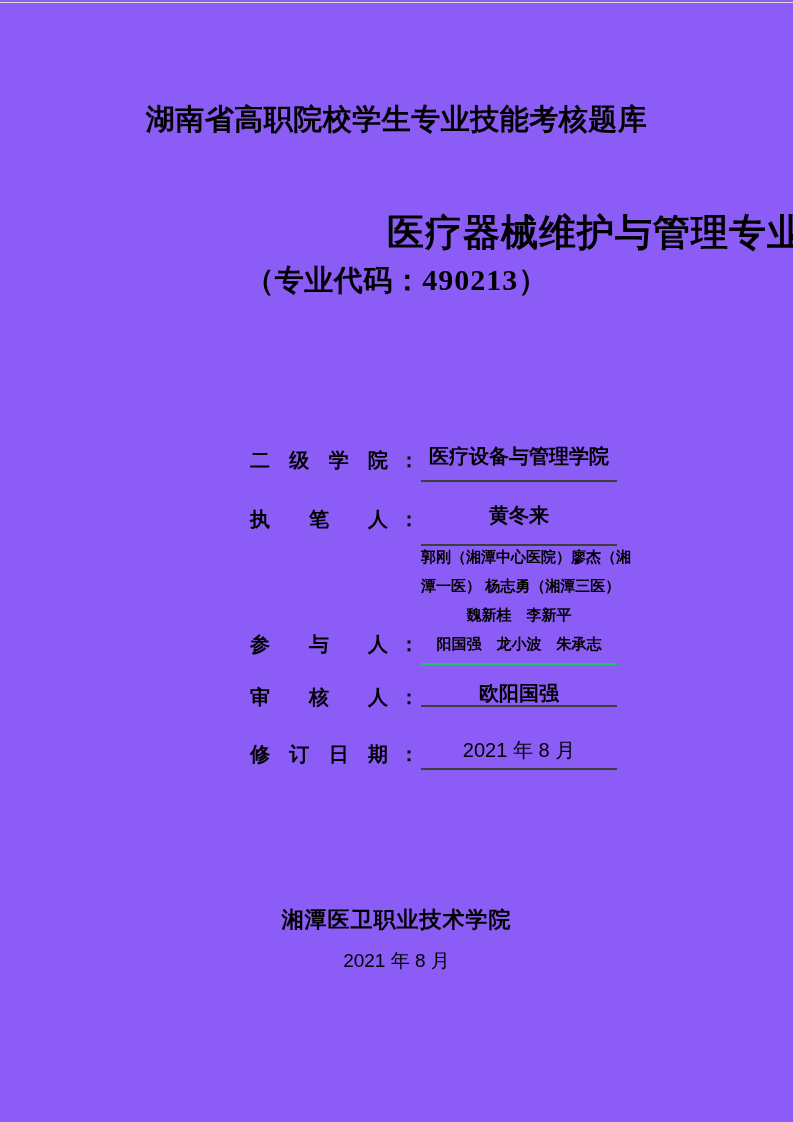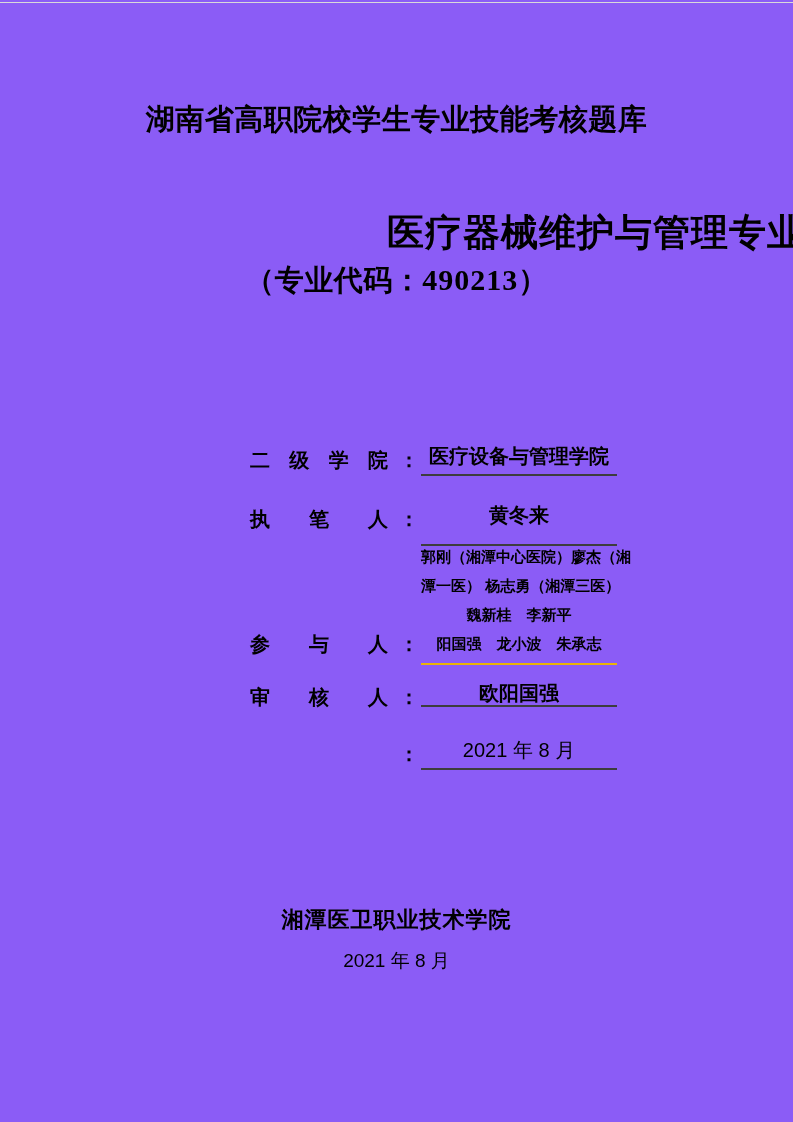--- a/index.html
+++ b/index.html
@@ -90,21 +90,21 @@
     line-height: 24px;
     border-bottom: 2px solid #3d3d3d;
   }
   .form-field.plain-weight { font-weight: normal; }
   .participants {
     position: absolute;
     left: 421px;
     width: 196px;
     top: 542px;
     padding-bottom: 5px;
-    border-bottom: 2px solid #eab308;
+    border-bottom: 2px solid #22c55e;
   }
   .participants .p-line {
     text-align: center;
     font-size: 15px;
     font-weight: bold;
     line-height: 29px;
     white-space: nowrap;
   }
   .footer-institution {
     position: absolute;
@@ -134,21 +134,21 @@
   <div class="header-title">湖南省高职院校学生专业技能考核题库</div>
 
   <div class="main-title">医疗器械维护与管理专业</div>
 
   <div class="subtitle"><span>（专业代码：</span><span class="code">490213</span><span>）</span></div>
 
   <div class="form-label" style="top:447px;">
     <span class="label-text">二级学院</span>
   </div>
   <div class="form-colon" style="top:447px;">：</div>
-  <div class="form-field" style="top:444px; padding-bottom:6px;">医疗设备与管理学院</div>
+  <div class="form-field" style="top:444px; padding-bottom:12px;">医疗设备与管理学院</div>
 
   <div class="form-label" style="top:506px;">
     <span class="label-text">执笔人</span>
   </div>
   <div class="form-colon" style="top:506px;">：</div>
   <div class="form-field" style="top:503px; padding-bottom:17px;">黄冬来</div>
 
   <div class="form-label" style="top:631px;">
     <span class="label-text">参与人</span>
   </div>
@@ -159,20 +159,23 @@
     <div class="p-line">魏新桂　李新平</div>
     <div class="p-line">阳国强　龙小波　朱承志</div>
   </div>
 
   <div class="form-label" style="top:684px;">
     <span class="label-text">审核人</span>
   </div>
   <div class="form-colon" style="top:684px;">：</div>
   <div class="form-field" style="top:681px; ">欧阳国强</div>
 
+  <div class="form-label" style="top:741px;">
+    <span class="label-text">修订日期</span>
+  </div>
   <div class="form-colon" style="top:741px;">：</div>
   <div class="form-field plain-weight" style="top:738px; padding-bottom:6px;">2021 年 8 月</div>
 
   <div class="footer-institution">湘潭医卫职业技术学院</div>
 
   <div class="footer-date">2021 年 8 月</div>
 
 </div>
 
 </body></html>

